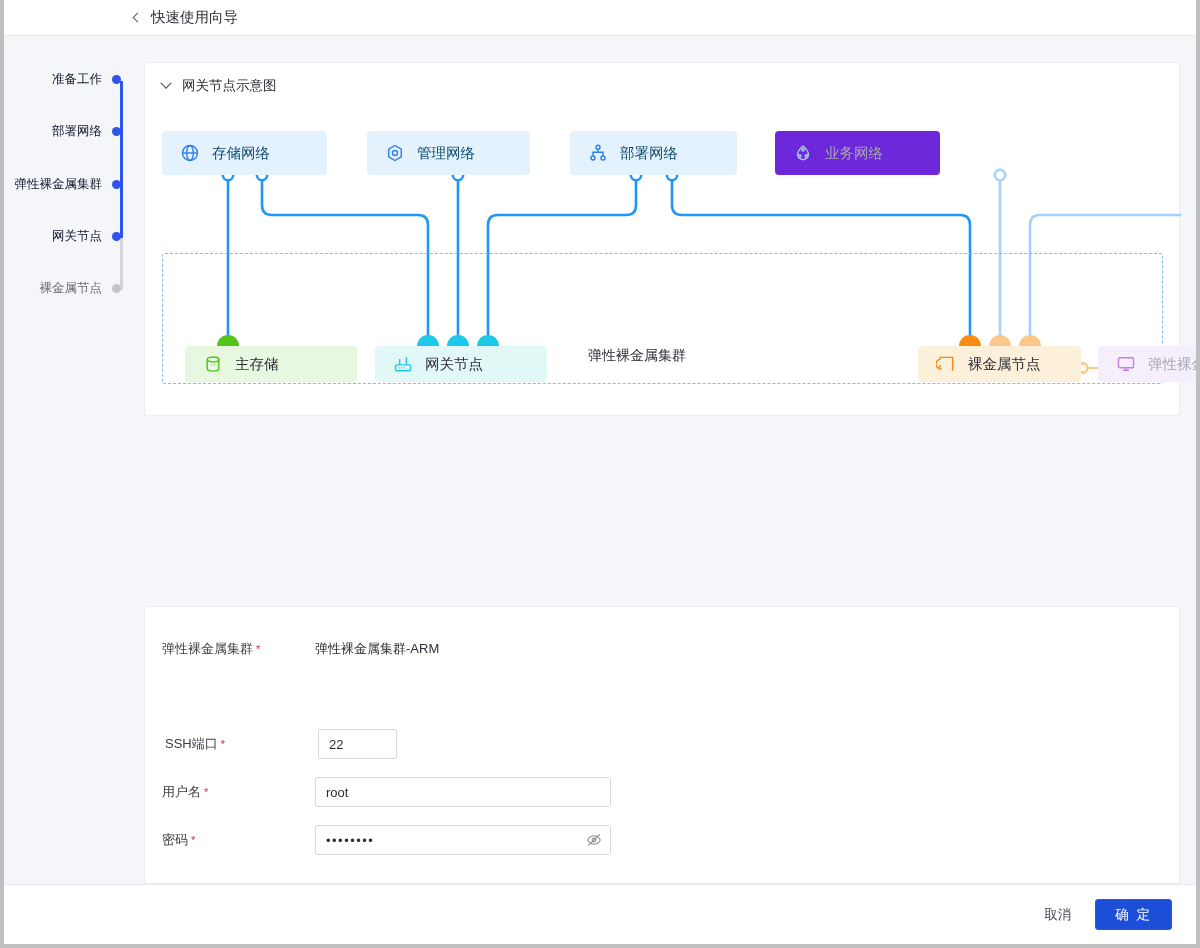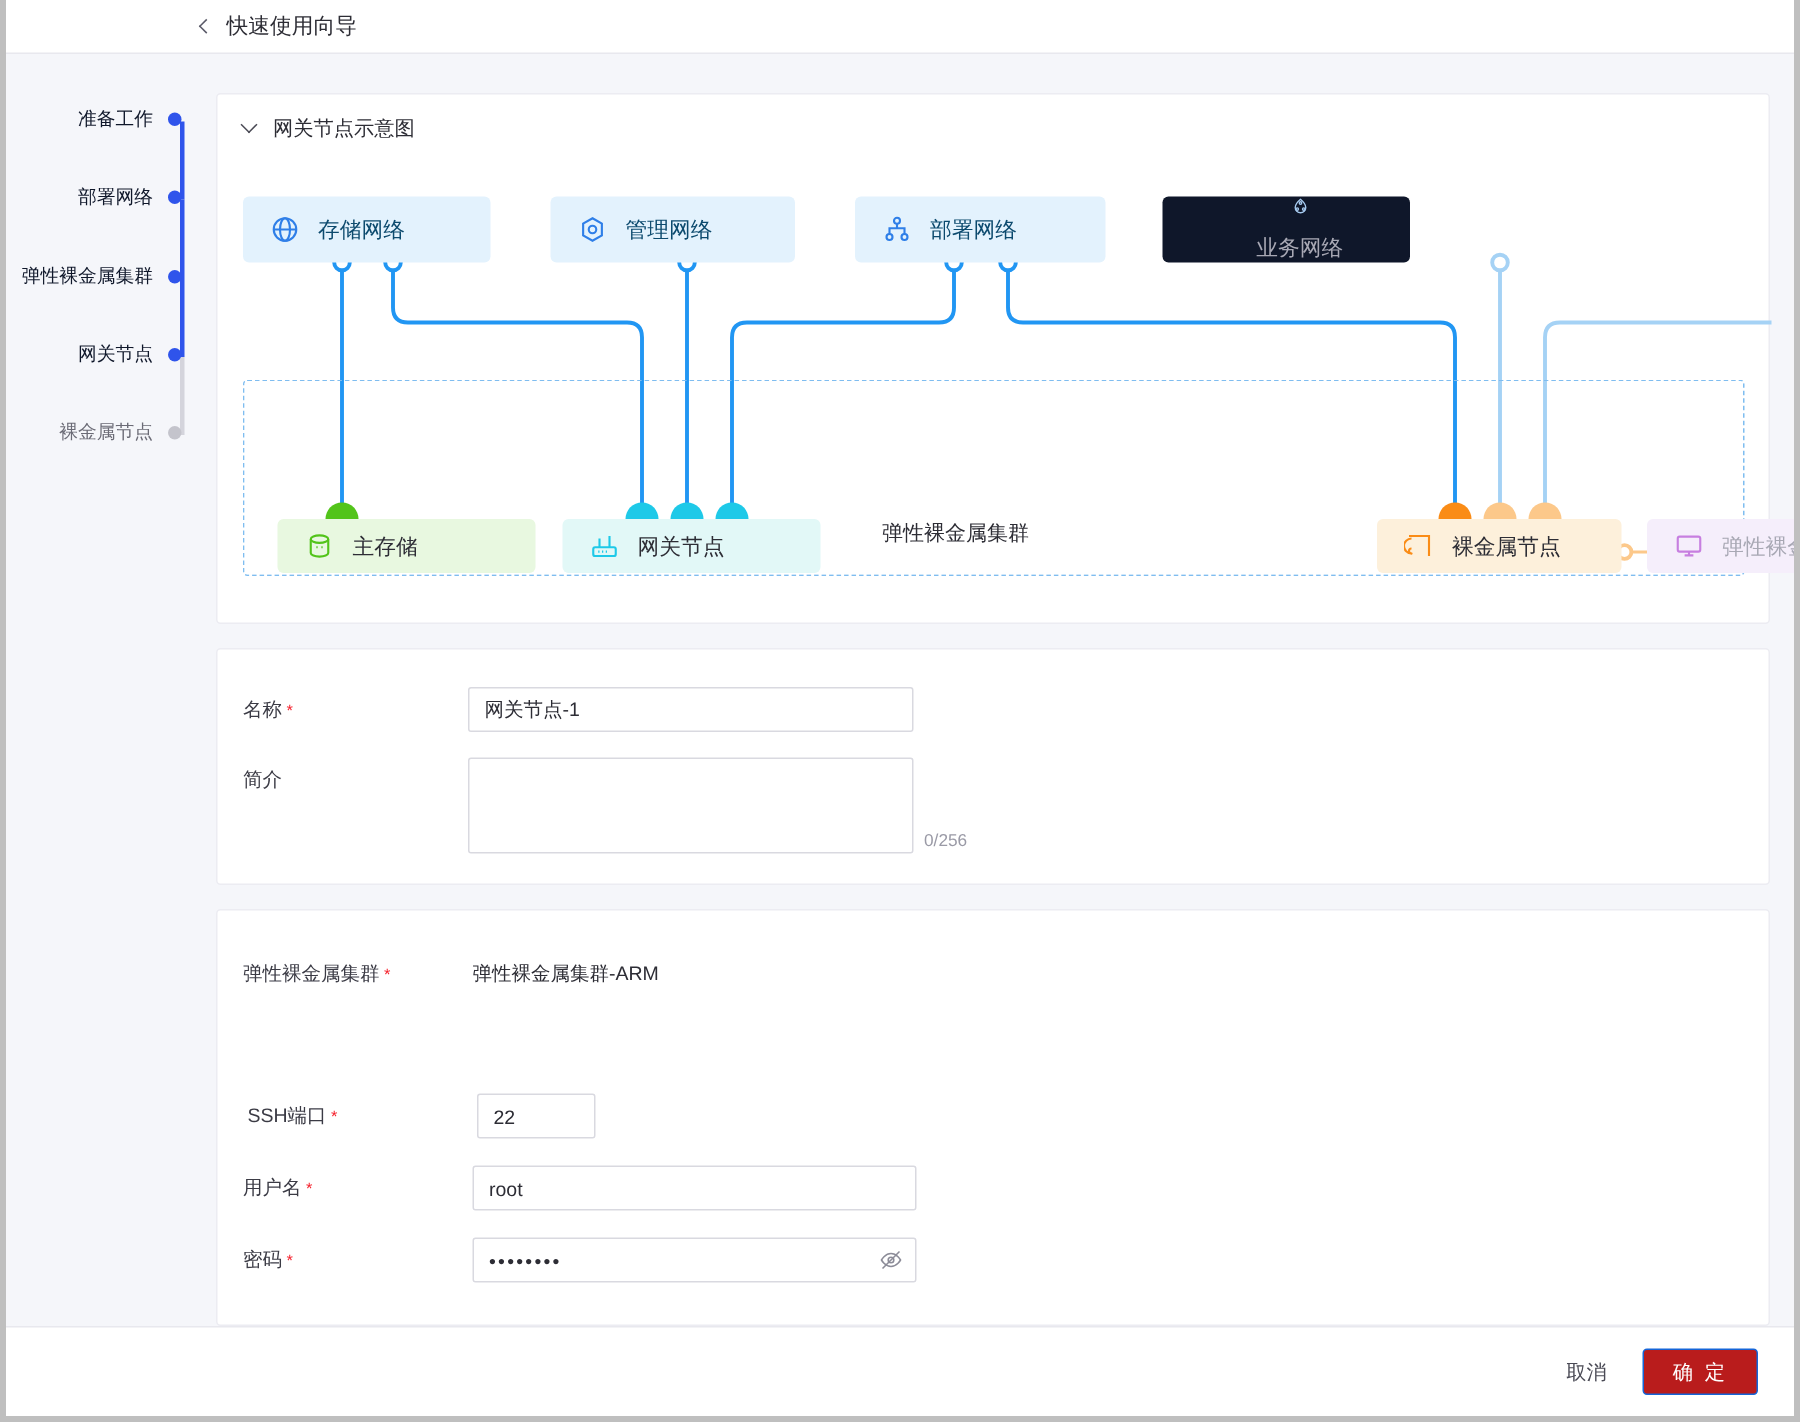--- a/index.html
+++ b/index.html
@@ -71,21 +71,21 @@
   }
   .section-title { font-size: 13.5px; color: #2d2d35; }
 
   
   .diagram { position: absolute; left: 0; top: 0; width: 1036px; height: 354px; }
   .net-box {
     position: absolute; height: 44px; border-radius: 4px;
     background: #e3f2fd; display: flex; align-items: center;
     padding-left: 18px; gap: 12px;
   }
-  .net-box.dim { background: #0f172a; flex-direction: column; }
+  .net-box.dim { background: #6d28d9; }
   .net-label { font-size: 14.5px; color: #0c4a6e; }
   .net-box.dim .net-label { color: #a8a8b4; }
 
   .cluster {
     position: absolute; left: 17px; top: 190px; width: 1001px; height: 131px;
     border: 1.4px dashed #7fbdf0; border-radius: 3px;
   }
   .cluster-label {
     position: absolute; left: 443px; top: 284px;
     font-size: 14px; color: #2d2d35;
@@ -135,21 +135,21 @@
     display: flex; align-items: center; justify-content: flex-end;
     gap: 12px; padding-right: 24px;
   }
   .btn {
     height: 31px; border-radius: 3px; font-size: 13.5px; cursor: pointer;
     display: flex; align-items: center; justify-content: center;
     font-family: "Liberation Sans", sans-serif;
   }
   .btn-cancel { background: transparent; border: none; color: #4a4a55; padding: 0 12px; }
   .btn-ok {
-    background: #b91c1c; border: 1px solid #1565d8; color: #fff;
+    background: #1d4ed8; border: 1px solid #1565d8; color: #fff;
     padding: 0 19px; letter-spacing: 2px;
   }
 </style>
 </head>
 <body>
 
 <div class="page">
 
   <div class="header">
     <div class="back-btn">
@@ -307,34 +307,20 @@
       <div class="node-box" id="node-instance">
         <svg width="20" height="20" viewBox="0 0 24 24" fill="none" stroke="#c77fe0" stroke-width="1.7">
           <rect x="3" y="4.5" width="18" height="12" rx="1.5"></rect>
           <path d="M12 16.5v3M8.5 19.5h7"></path>
         </svg>
         <span class="node-label">弹性裸金属实例</span>
       </div>
     </div>
   </div>
 
-  <div class="card" id="basic-card">
-    <div class="frow" style="left:17px;top:25px;">
-      <div class="flabel">
-        <span>名称</span><span class="req">*</span>
-      </div>
-      <input class="inp" style="width: 297px;" value="网关节点-1">
-    </div>
-
-    <div class="frow" style="left:17px;top:72px;">
-      <div class="flabel">简介</div>
-      <textarea class="inp ta" style="width: 297px;" placeholder=""></textarea>
-      <span class="counter">0/256</span>
-    </div>
-  </div>
 
   <div class="card" id="conn-card">
     <div class="frow" style="left:17px;top:27px;">
       <div class="flabel" style="width:153px;">
         <span>弹性裸金属集群</span><span class="req">*</span>
       </div>
       <div class="static-val">弹性裸金属集群-ARM</div>
     </div>
 
 

